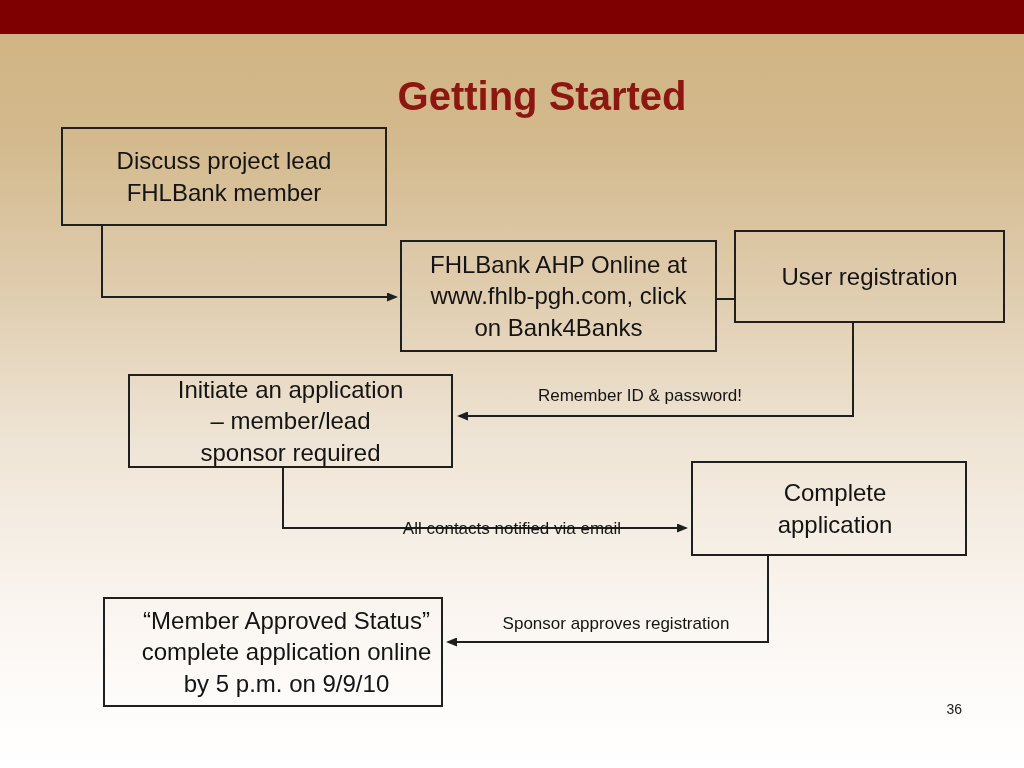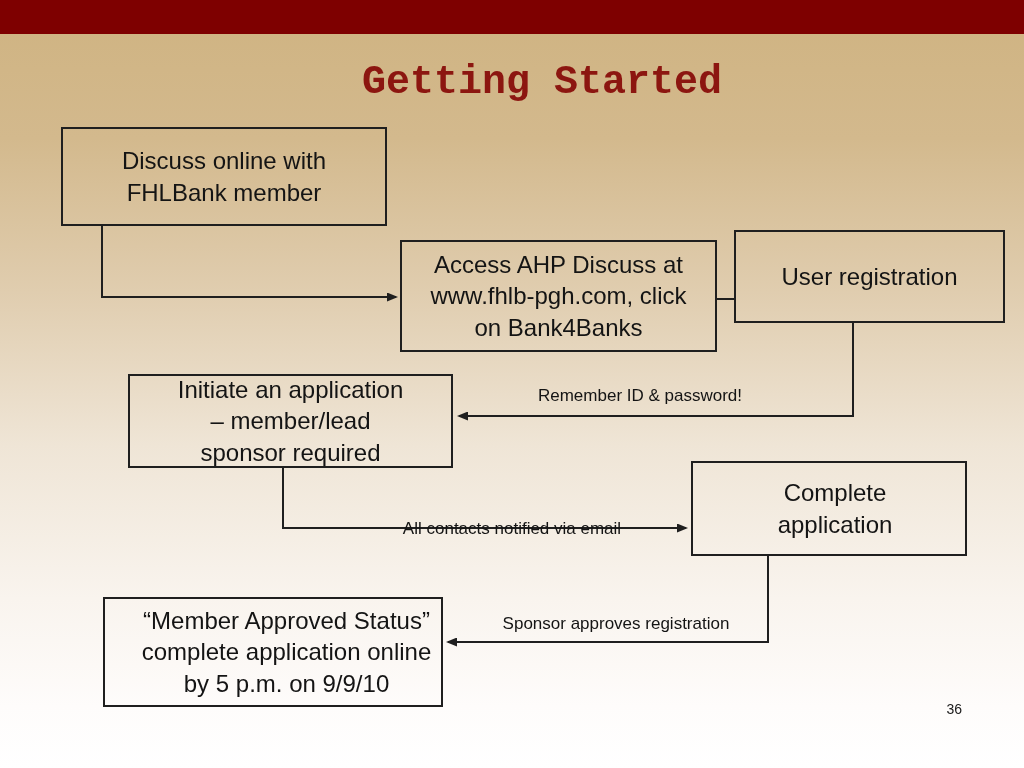--- a/index.html
+++ b/index.html
@@ -25,28 +25,27 @@
   .top-bar {
     position: absolute;
     left: 0; top: 0;
     width: 1024px; height: 34px;
     background: #7E0000;
   }
   .title {
     position: absolute;
     left: 60px;
     width: 964px;
-    top: 60px;
+    top: 74px;
     margin: 0;
     text-align: center;
     font-size: 40px;
     font-weight: bold;
     color: #8C1610;
     letter-spacing: 0px;
-    font-family: Liberation Mono, monospace;
   }
   .flow-box {
     position: absolute;
     border: 2px solid #1F1F1F;
     background: transparent;
     display: flex;
     align-items: center;
     justify-content: center;
     text-align: center;
     font-size: 24px;
@@ -107,24 +106,24 @@
 
     <path d="M717,299 H734" fill="none" stroke="#1F1F1F" stroke-width="2"></path>
 
     <path d="M853,322 V416 H459" fill="none" stroke="#1F1F1F" stroke-width="2" marker-end="url(#arrowR)"></path>
 
     <path d="M283,467 V528 H686" fill="none" stroke="#1F1F1F" stroke-width="2" marker-end="url(#arrowR)"></path>
 
     <path d="M768,555 V642 H448" fill="none" stroke="#1F1F1F" stroke-width="2" marker-end="url(#arrowR)"></path>
   </svg>
 
-  <div class="flow-box box-discuss">Discuss online with
+  <div class="flow-box box-discuss">Discuss project lead
 FHLBank member</div>
 
-  <div class="flow-box box-access">Access AHP Discuss at
+  <div class="flow-box box-access">FHLBank AHP Online at
 www.fhlb-pgh.com, click
 on Bank4Banks</div>
 
   <div class="flow-box box-initiate">Initiate an application
 – member/lead
 sponsor required</div>
 
   <div class="flow-box box-userreg">User registration</div>
 
   <div class="flow-box box-complete">Complete

